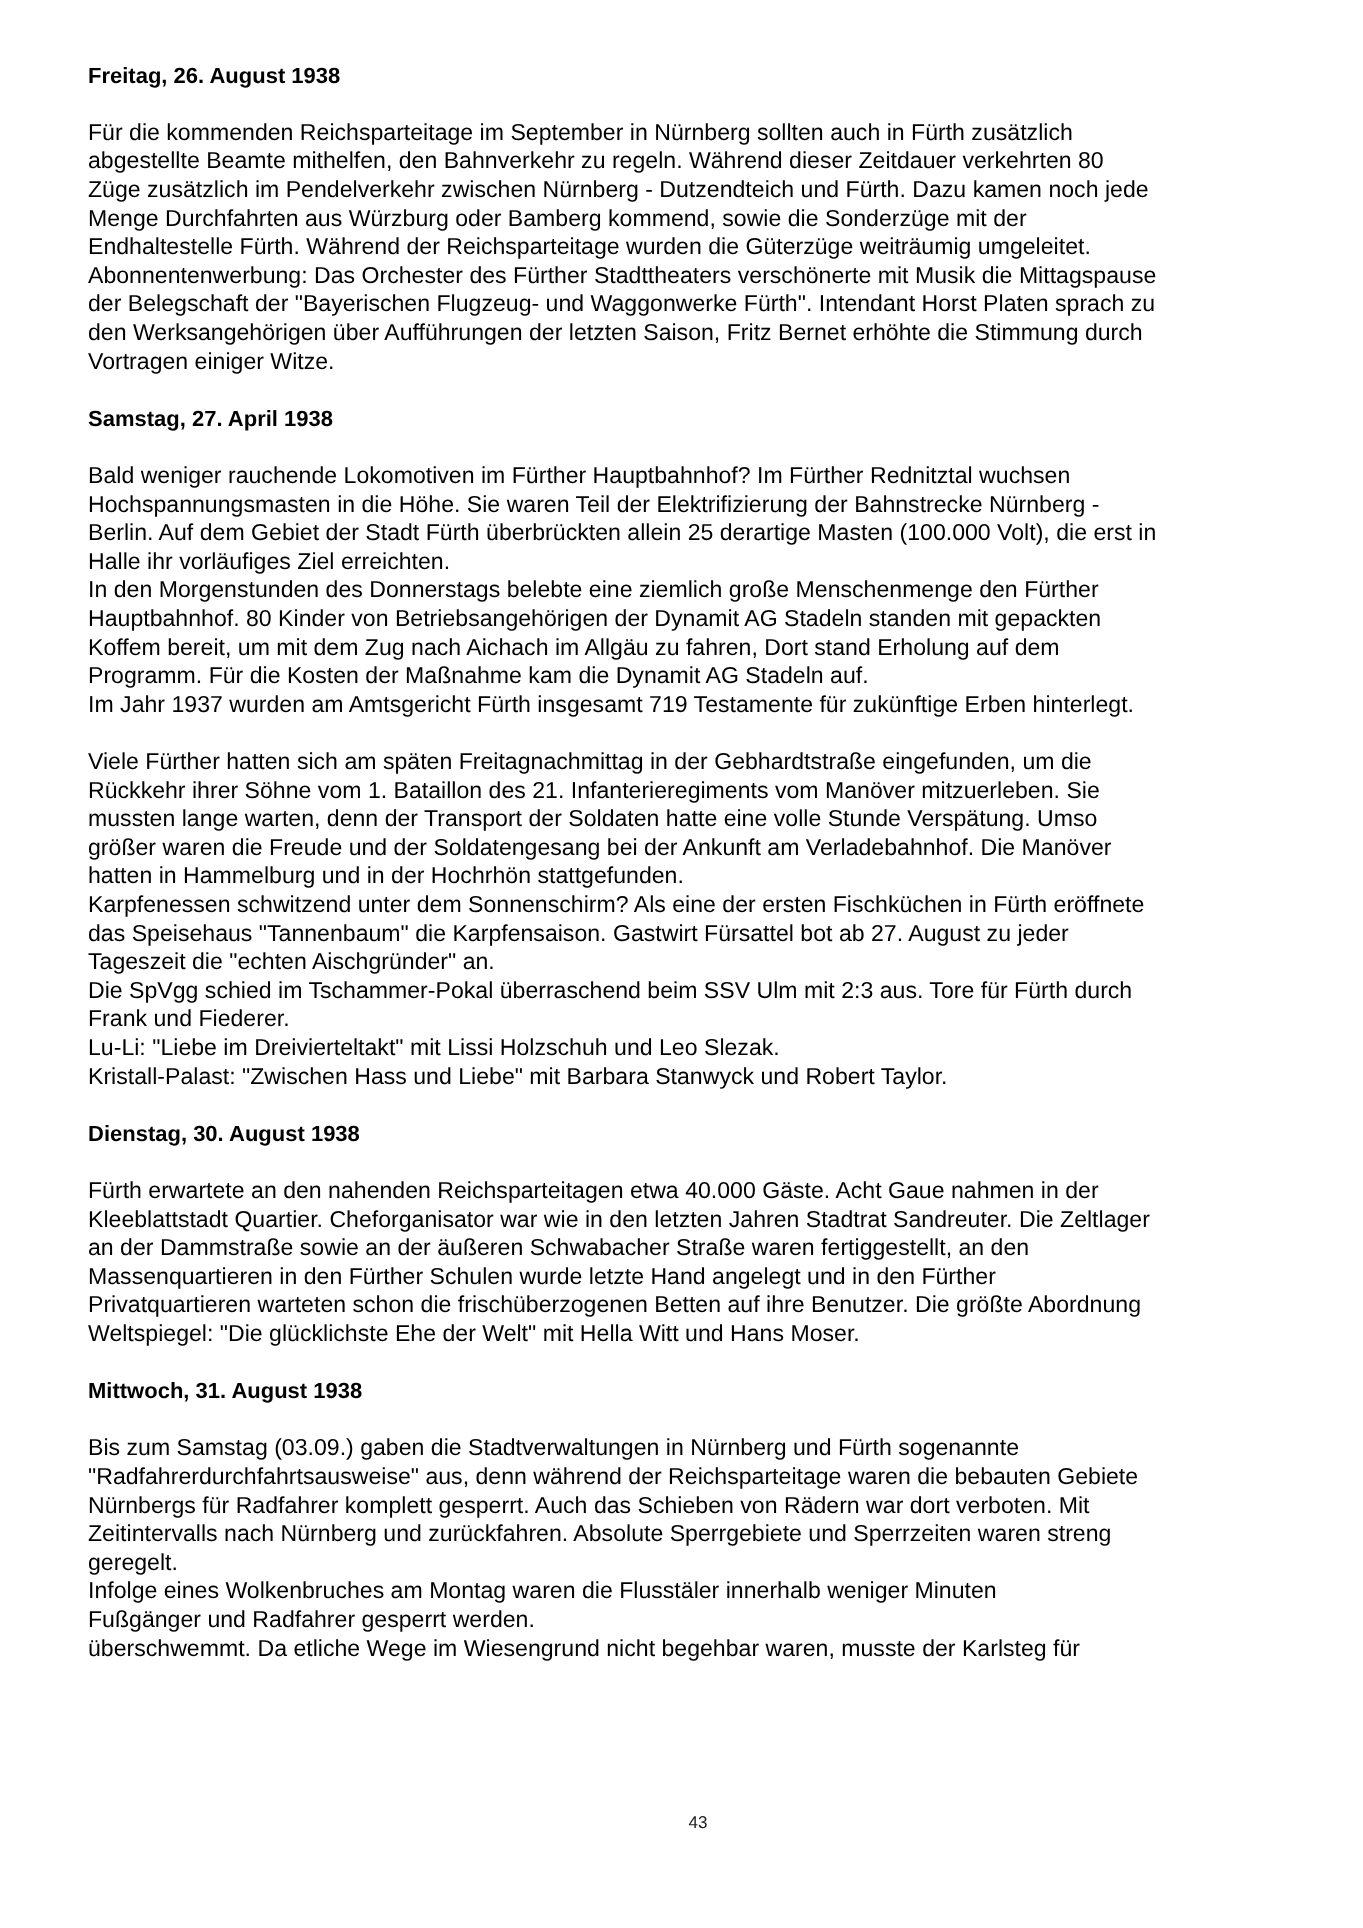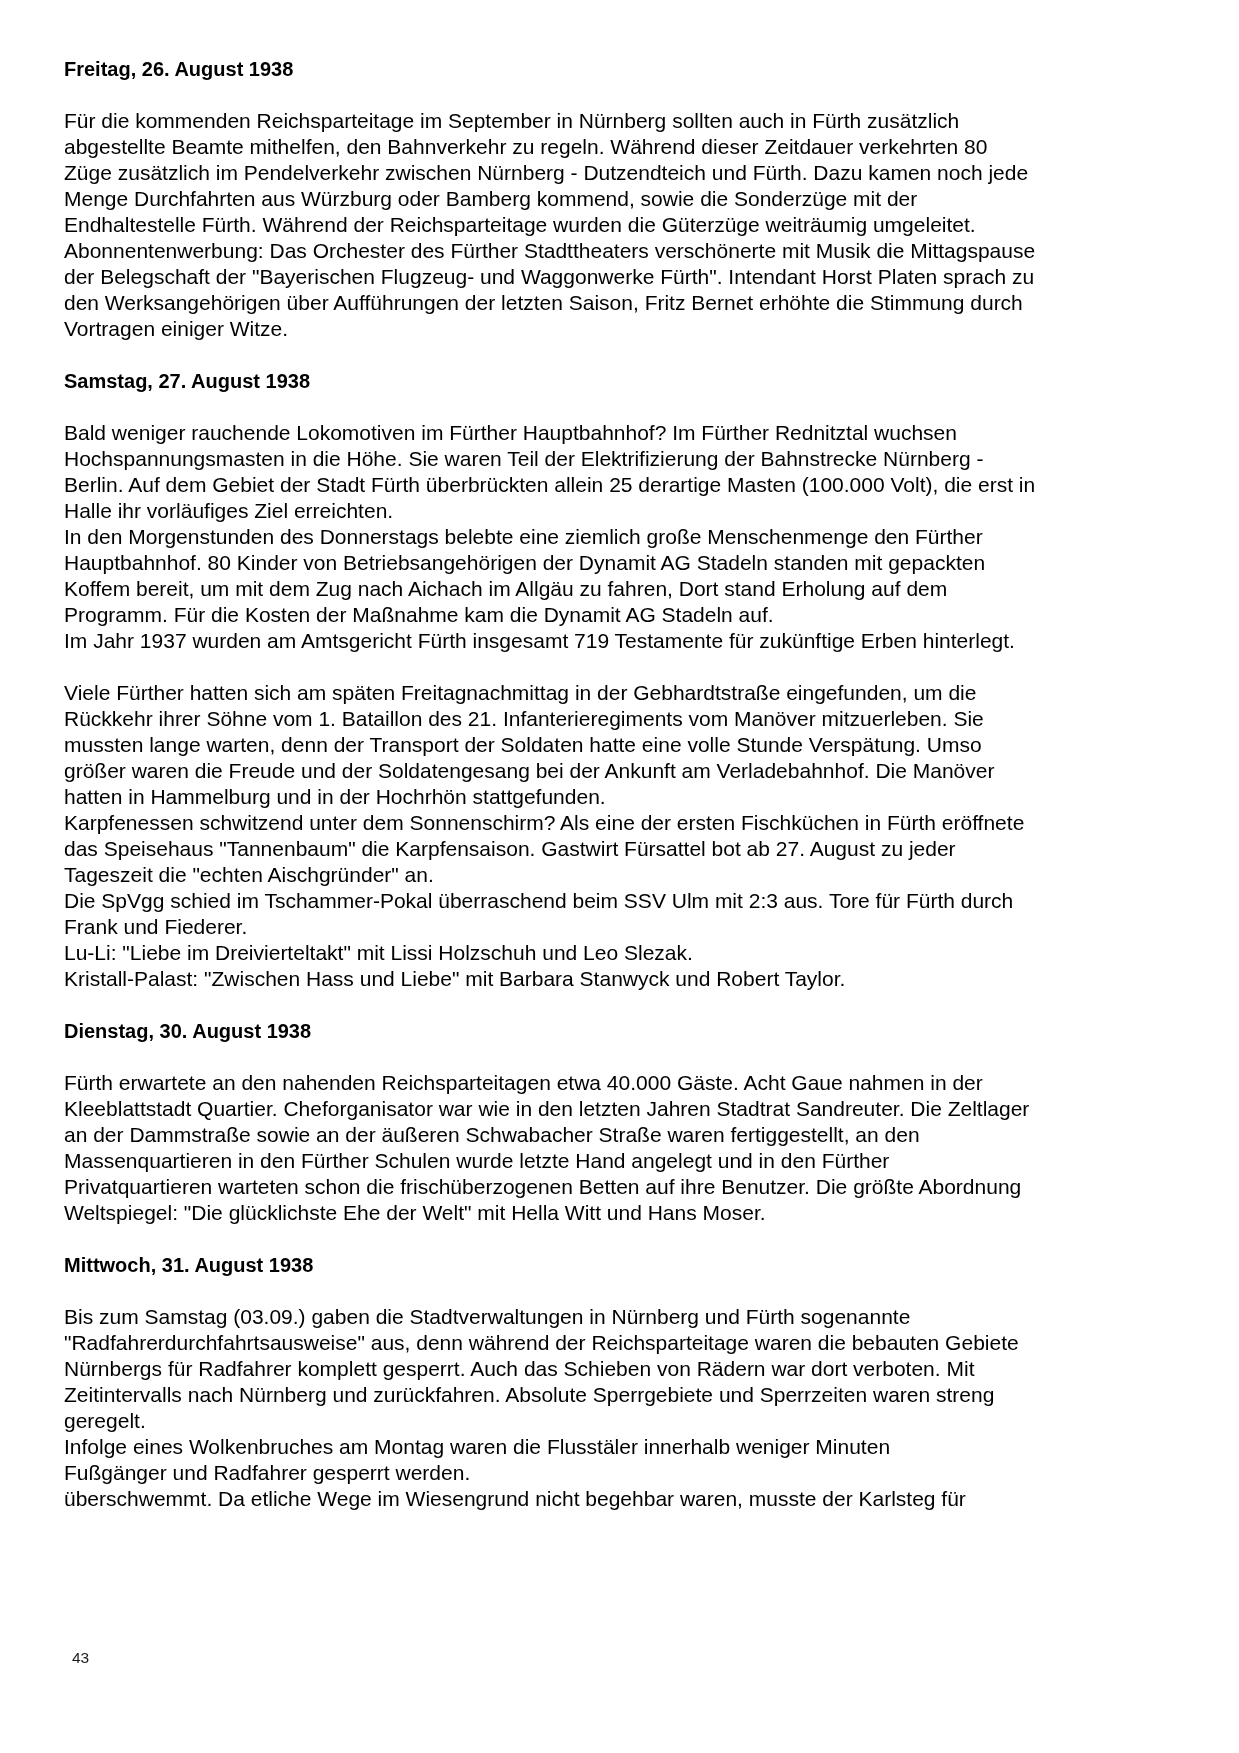--- a/index.html
+++ b/index.html
@@ -11,21 +11,21 @@
     position: relative;
     width: 1239px;
     height: 1753px;
     background: #ffffff;
     color: #000000;
     font-family: "Liberation Sans", sans-serif;
     overflow: hidden;
   }
   .content {
     position: absolute;
-    left: 64px;
+    left: 80px;
     top: 56px;
     width: 1090px;
   }
   .section {
     margin: 0 0 26px 0;
   }
   .section-heading {
     font-size: 20px;
     font-weight: bold;
     line-height: 26px;
@@ -36,23 +36,24 @@
     font-size: 21px;
     font-weight: normal;
   }
   .section-body .text-line {
     line-height: 26px;
     height: 26px;
     white-space: pre;
   }
   .page-footer {
     position: absolute;
-    left: 72px;
+    left: 92px;
     width: 1085px;
     top: 1648px;
+    text-align: center;
   }
   .page-number {
     font-size: 15.5px;
     line-height: 20px;
     color: #1a1a1a;
   }
 </style>
 </head>
 <body>
 
@@ -68,21 +69,21 @@
           <div class="text-line">Menge Durchfahrten aus Würzburg oder Bamberg kommend, sowie die Sonderzüge mit der</div>
           <div class="text-line">Endhaltestelle Fürth. Während der Reichsparteitage wurden die Güterzüge weiträumig umgeleitet.</div>
           <div class="text-line">Abonnentenwerbung: Das Orchester des Fürther Stadttheaters verschönerte mit Musik die Mittagspause</div>
           <div class="text-line">der Belegschaft der "Bayerischen Flugzeug- und Waggonwerke Fürth". Intendant Horst Platen sprach zu</div>
           <div class="text-line">den Werksangehörigen über Aufführungen der letzten Saison, Fritz Bernet erhöhte die Stimmung durch</div>
           <div class="text-line">Vortragen einiger Witze.</div>
         </div>
     </div>
 
     <div class="section">
-      <h2 class="section-heading">Samstag, 27. August 1938</h2>
+      <h2 class="section-heading">Samstag, 27. April 1938</h2>
       <div class="section-body">
           <div class="text-line">Bald weniger rauchende Lokomotiven im Fürther Hauptbahnhof? Im Fürther Rednitztal wuchsen</div>
           <div class="text-line">Hochspannungsmasten in die Höhe. Sie waren Teil der Elektrifizierung der Bahnstrecke Nürnberg -</div>
           <div class="text-line">Berlin. Auf dem Gebiet der Stadt Fürth überbrückten allein 25 derartige Masten (100.000 Volt), die erst in</div>
           <div class="text-line">Halle ihr vorläufiges Ziel erreichten.</div>
           <div class="text-line">In den Morgenstunden des Donnerstags belebte eine ziemlich große Menschenmenge den Fürther</div>
           <div class="text-line">Hauptbahnhof. 80 Kinder von Betriebsangehörigen der Dynamit AG Stadeln standen mit gepackten</div>
           <div class="text-line">Koffem bereit, um mit dem Zug nach Aichach im Allgäu zu fahren, Dort stand Erholung auf dem</div>
           <div class="text-line">Programm. Für die Kosten der Maßnahme kam die Dynamit AG Stadeln auf.</div>
           <div class="text-line">Im Jahr 1937 wurden am Amtsgericht Fürth insgesamt 719 Testamente für zukünftige Erben hinterlegt.</div>

